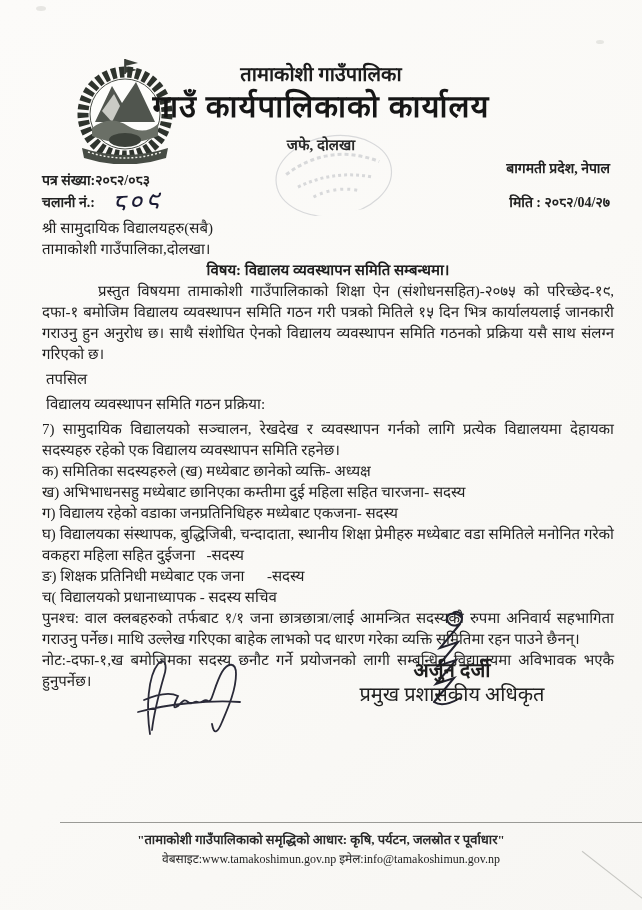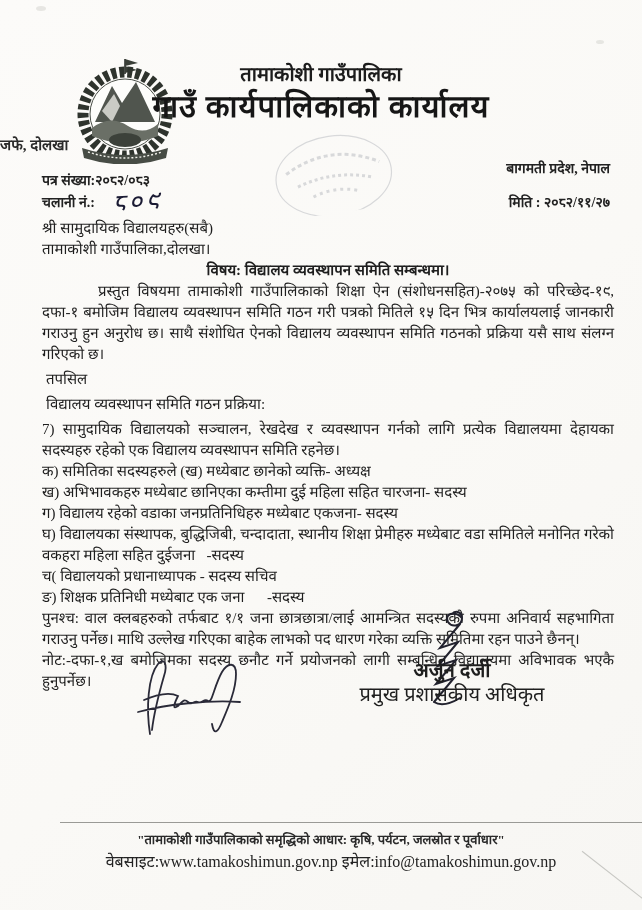--- a/index.html
+++ b/index.html
@@ -20,21 +20,21 @@
   .emblem{position:absolute;left:62px;top:56px;width:126px;height:108px;}
   .hdr-muni{
     position:absolute;left:0;right:0;top:60px;text-align:center;
     font-size:20px;font-weight:bold;color:#1c1c1c;
   }
   .hdr-office{
     position:absolute;left:0;right:0;top:84px;text-align:center;
     font-size:31px;font-weight:bold;color:#161616;letter-spacing:1px;
   }
   .hdr-loc{
-    position:absolute;left:0;right:0;top:134px;text-align:left;
+    position:absolute;left:0;right:0;top:134px;text-align:center;
     font-size:15px;font-weight:bold;color:#2a2a2a;
   }
   .hdr-province{
     position:absolute;right:32px;top:158px;
     font-size:14px;font-weight:bold;color:#222;
   }
   .ref-no{
     position:absolute;left:42px;top:170px;
     font-size:14px;font-weight:bold;color:#222;
   }
@@ -77,21 +77,21 @@
   
   .footer-rule{
     position:absolute;left:60px;right:0;top:822px;height:1px;background:#9a9a96;
   }
   .footer-motto{
     position:absolute;left:0;right:0;top:830px;text-align:center;
     font-size:13px;font-weight:bold;color:#2a2a2a;
   }
   .footer-contact{
     position:absolute;left:0;right:0;top:850px;text-align:center;
-    font-size:16px;color:#222;margin-left:20px;
+    font-size:12px;color:#222;margin-left:20px;
   }
   .scan-artifact{
     position:absolute;left:572px;top:880px;width:95px;height:1px;
     background:#c7c7c3;transform:rotate(38deg);
   }
   .smudge{position:absolute;background:#d8d8d4;border-radius:50%;opacity:.6;}
 </style>
 </head>
 <body>
 
@@ -126,36 +126,36 @@
     </svg>
   </div>
 
   <div class="hdr-muni">तामाकोशी गाउँपालिका</div>
   <div class="hdr-office">गाउँ कार्यपालिकाको कार्यालय</div>
   <div class="hdr-loc">जफे, दोलखा</div>
   <div class="hdr-province">बागमती प्रदेश, नेपाल</div>
   <div class="ref-no">पत्र संख्या:२०८२/०८३</div>
   <div class="chalani">चलानी नं.:</div>
   <div class="chalani-value">८०९</div>
-  <div class="miti">मिति : २०८२/११/२७</div>
+  <div class="miti">मिति : २०८२/04/२७</div>
 
   <div class="body-block">
     <div class="addr">श्री सामुदायिक विद्यालयहरु(सबै)</div>
     <div class="addr">तामाकोशी गाउँपालिका,दोलखा।</div>
     <div class="subject">विषय: विद्यालय व्यवस्थापन समिति सम्बन्धमा।</div>
     <p class="para">प्रस्तुत विषयमा तामाकोशी गाउँपालिकाको शिक्षा ऐन (संशोधनसहित)-२०७५ को परिच्छेद-१९, दफा-१ बमोजिम विद्यालय व्यवस्थापन समिति गठन गरी पत्रको मितिले १५ दिन भित्र कार्यालयलाई जानकारी गराउनु हुन अनुरोध छ। साथै संशोधित ऐनको विद्यालय व्यवस्थापन समिति गठनको प्रक्रिया यसै साथ संलग्न गरिएको छ।</p>
     <div class="plain">तपसिल</div>
     <div class="plain">विद्यालय व्यवस्थापन समिति गठन प्रक्रिया:</div>
     <p class="item">7) सामुदायिक विद्यालयको सञ्चालन, रेखदेख र व्यवस्थापन गर्नको लागि प्रत्येक विद्यालयमा देहायका सदस्यहरु रहेको एक विद्यालय व्यवस्थापन समिति रहनेछ।</p>
     <p class="item">क) समितिका सदस्यहरुले (ख) मध्येबाट छानेको व्यक्ति- अध्यक्ष</p>
-    <p class="item">ख) अभिभावकहरु मध्येबाट छानिएका कम्तीमा दुई महिला सहित चारजना- सदस्य</p>
+    <p class="item">ख) अभिभाधनसहु मध्येबाट छानिएका कम्तीमा दुई महिला सहित चारजना- सदस्य</p>
     <p class="item">ग) विद्यालय रहेको वडाका जनप्रतिनिधिहरु मध्येबाट एकजना- सदस्य</p>
     <p class="item">घ) विद्यालयका संस्थापक, बुद्धिजिबी, चन्दादाता, स्थानीय शिक्षा प्रेमीहरु मध्येबाट वडा समितिले मनोनित गरेको वकहरा महिला सहित दुईजना   -सदस्य</p>
+    <p class="item">ङ) शिक्षक प्रतिनिधी मध्येबाट एक जना      -सदस्य</p>
     <p class="item">च( विद्यालयको प्रधानाध्यापक - सदस्य सचिव</p>
-    <p class="item">ङ) शिक्षक प्रतिनिधी मध्येबाट एक जना      -सदस्य</p>
     <p class="item">पुनश्च: वाल क्लबहरुको तर्फबाट १/१ जना छात्रछात्रा/लाई आमन्त्रित सदस्यको रुपमा अनिवार्य सहभागिता गराउनु पर्नेछ। माथि उल्लेख गरिएका बाहेक लाभको पद धारण गरेका व्यक्ति समितिमा रहन पाउने छैनन्।</p>
     <p class="item">नोट:-दफा-१,ख बमोजिमका सदस्य छनौट गर्ने प्रयोजनको लागी सम्बन्धित विद्यालयमा अविभावक भएकै हुनुपर्नेछ।</p>
   </div>
 
   <div class="sig-left">
     <svg viewBox="0 0 150 110" width="150" height="110">
       <path d="M32,96 C28,70 30,38 40,26 C46,19 50,26 46,38 C42,52 36,74 34,92
                M26,62 C40,56 52,54 60,58 C56,66 54,72 60,68 C64,64 66,60 70,64
                C74,68 76,62 80,64 C84,66 86,60 90,63
                C94,66 96,48 104,34 C110,24 118,24 118,36 C118,52 110,70 104,84 C100,94 96,98 94,86

